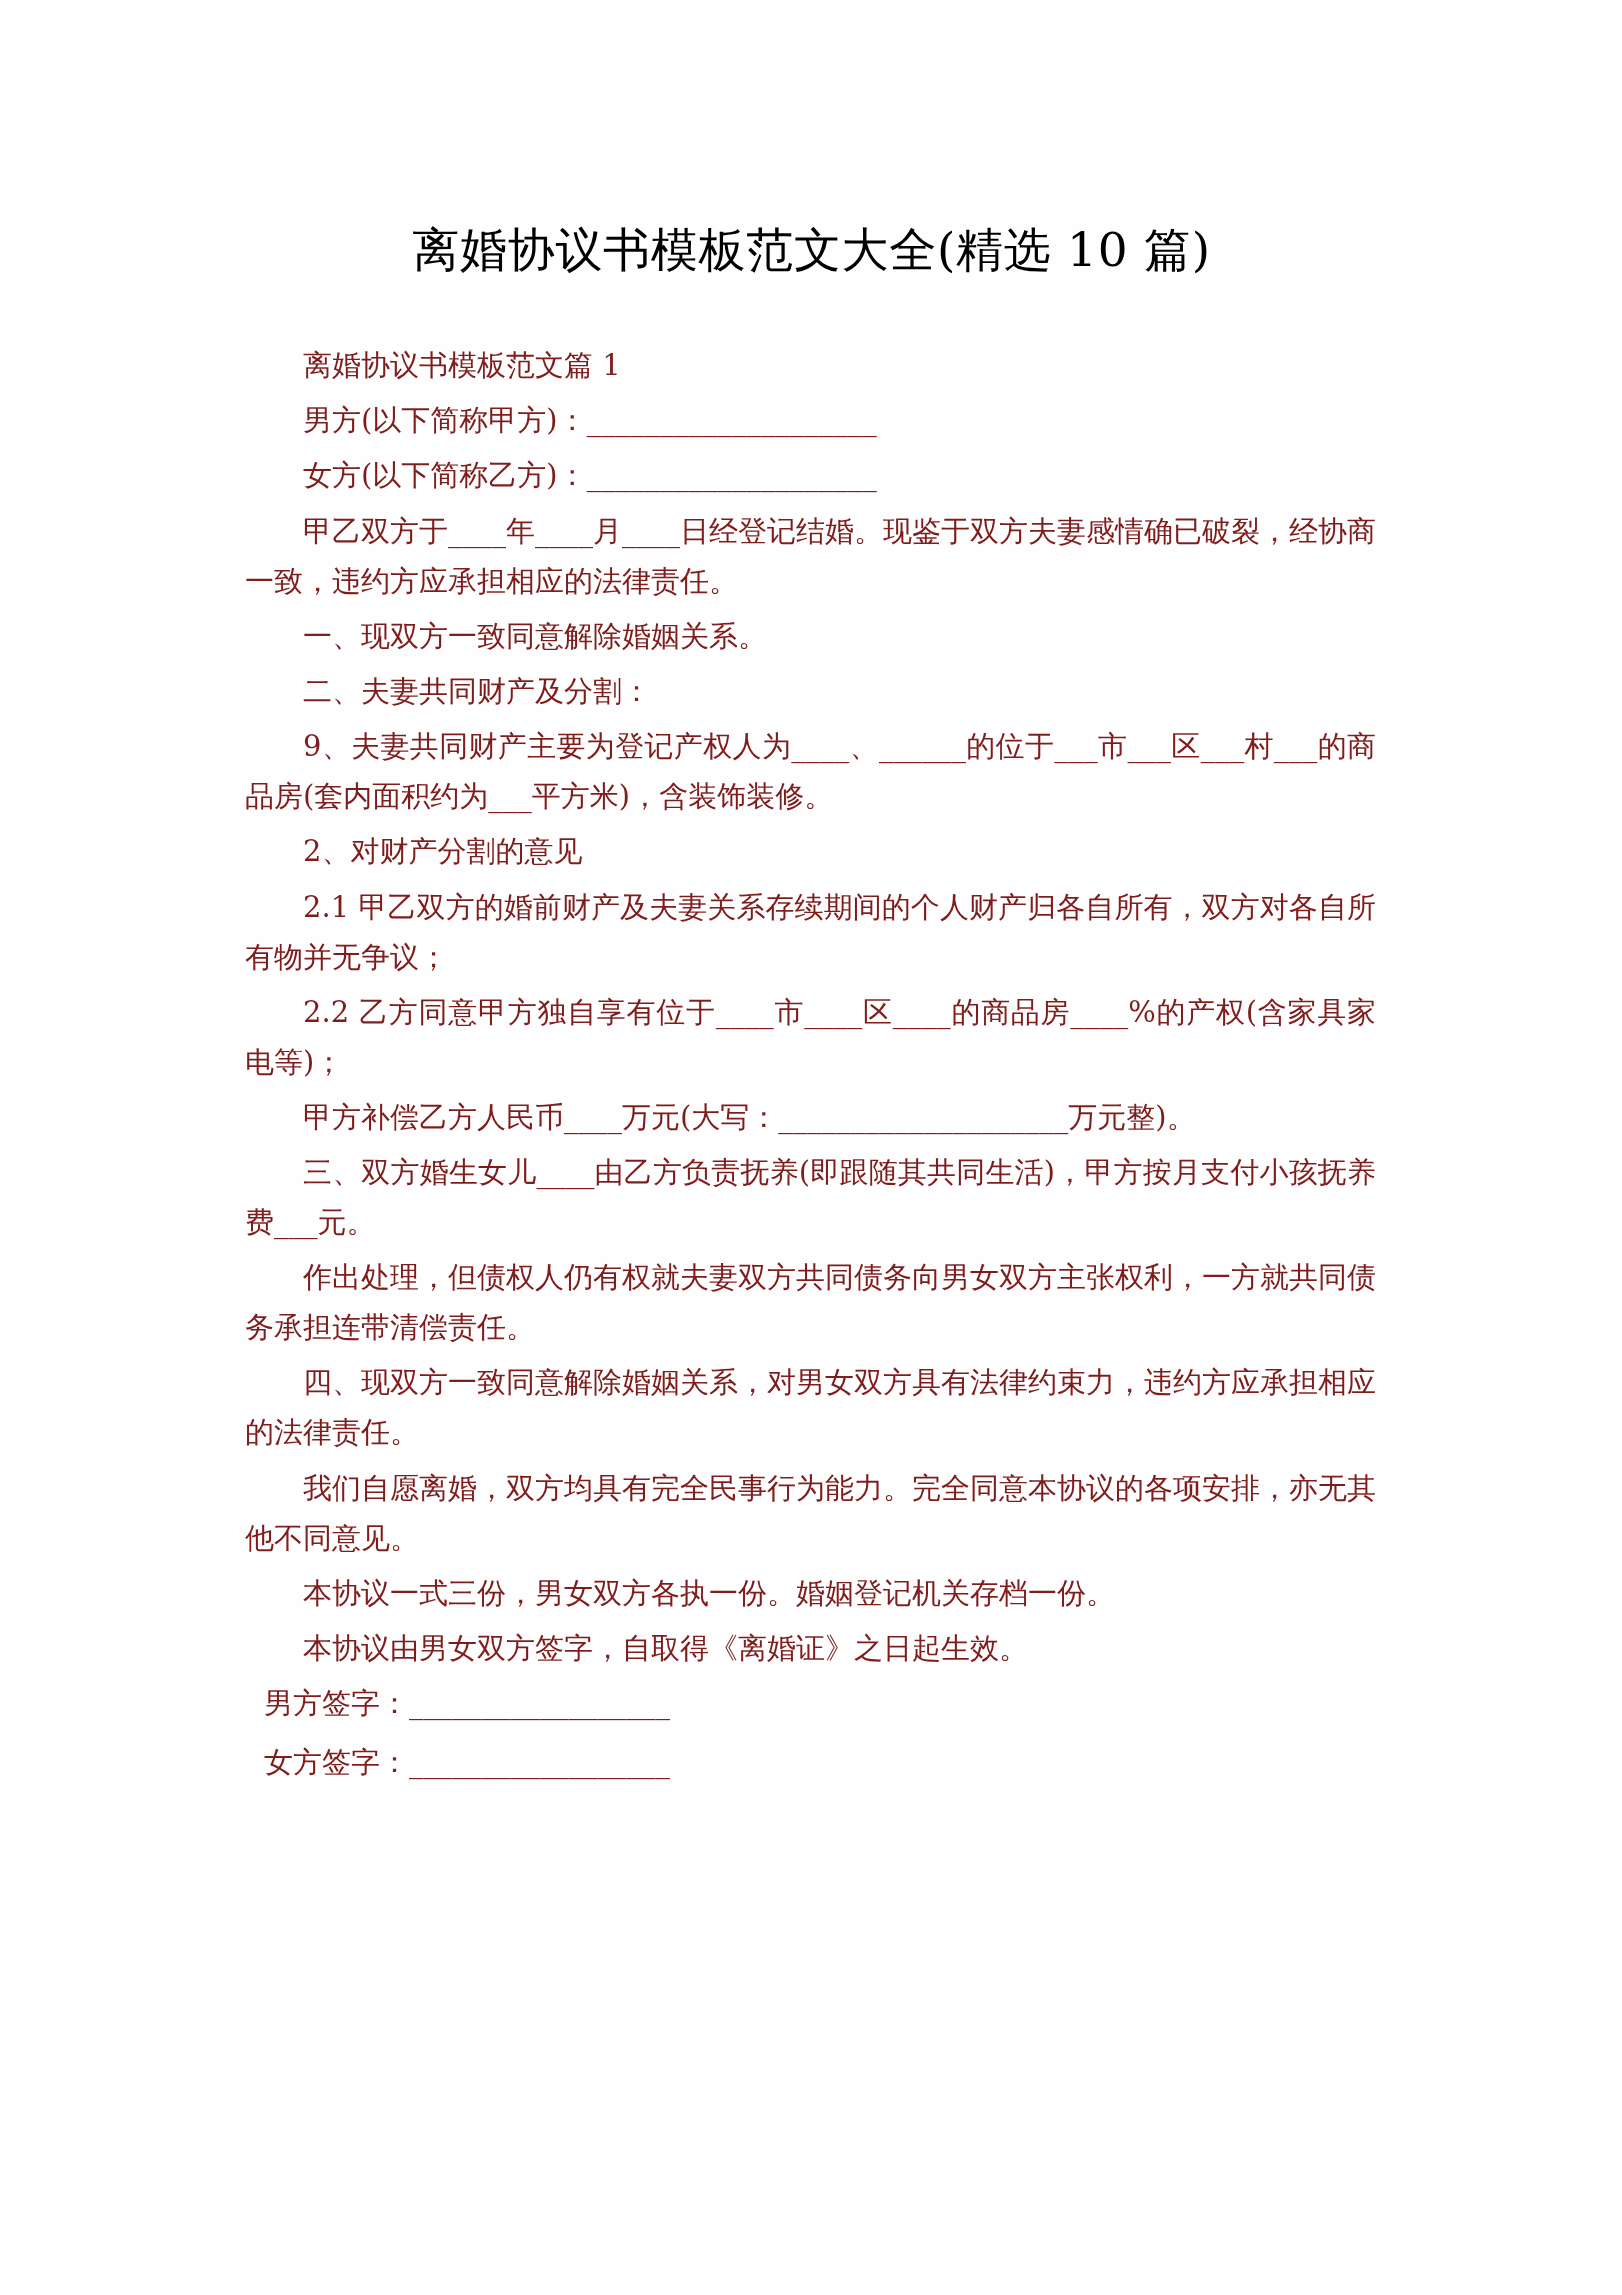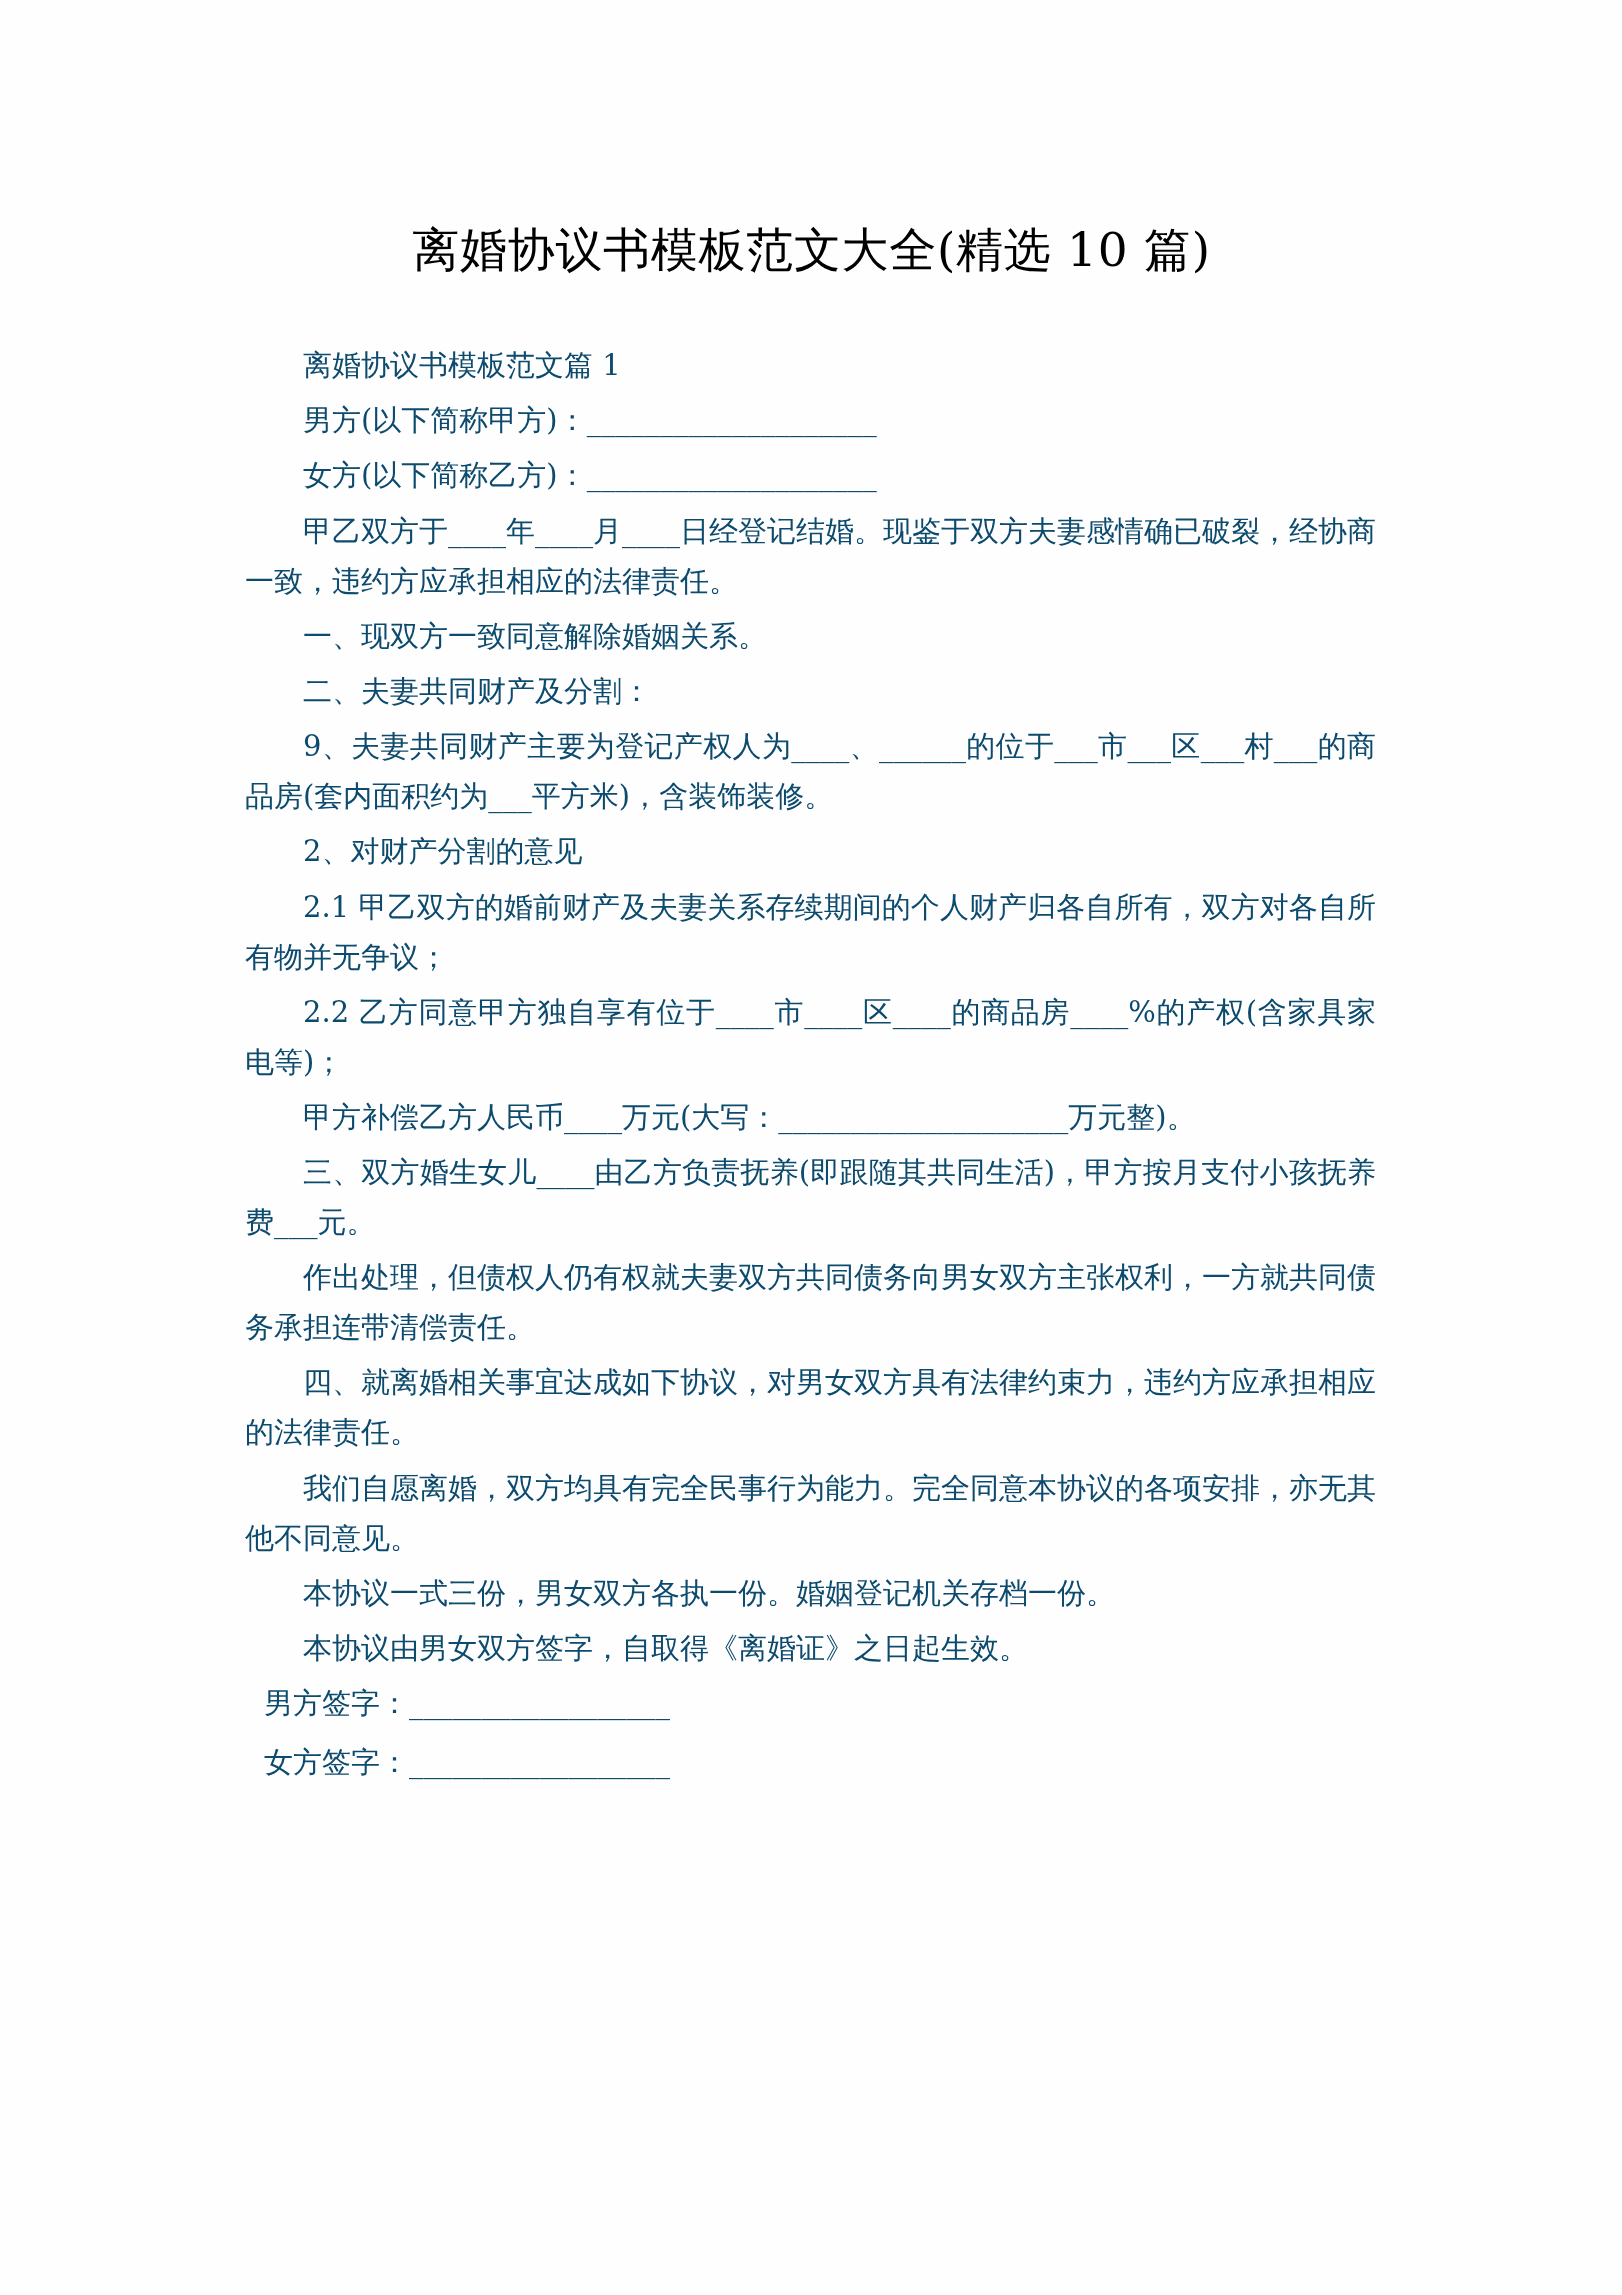--- a/index.html
+++ b/index.html
@@ -35,21 +35,21 @@
     position: absolute;
     left: 245px;
     top: 340px;
     width: 1131px;
   }
   p.para {
     margin: 0 0 0 0;
     padding: 0;
     font-size: 29px;
     line-height: 50px;
-    color: #0c4a6e;
+    color: #7f1d1d;
     text-align: justify;
     text-justify: inter-character;
     text-indent: 58px;
     font-family: "DejaVu Serif", "Liberation Serif", serif;
     white-space: normal;
     word-break: break-all;
   }
   p.para.noindent {
     text-indent: 0;
     margin-left: 19px;
@@ -99,21 +99,21 @@
 
     <p class="para">甲方补偿乙方人民币____万元(大写：____________________万元整)。</p>
     <div class="sp2"></div>
 
     <p class="para">三、双方婚生女儿____由乙方负责抚养(即跟随其共同生活)，甲方按月支付小孩抚养费___元。</p>
     <div class="sp2"></div>
 
     <p class="para">作出处理，但债权人仍有权就夫妻双方共同债务向男女双方主张权利，一方就共同债务承担连带清偿责任。</p>
     <div class="sp2"></div>
 
-    <p class="para">四、就离婚相关事宜达成如下协议，对男女双方具有法律约束力，违约方应承担相应的法律责任。</p>
+    <p class="para">四、现双方一致同意解除婚姻关系，对男女双方具有法律约束力，违约方应承担相应的法律责任。</p>
     <div class="sp2"></div>
 
     <p class="para">我们自愿离婚，双方均具有完全民事行为能力。完全同意本协议的各项安排，亦无其他不同意见。</p>
     <div class="sp2"></div>
 
     <p class="para">本协议一式三份，男女双方各执一份。婚姻登记机关存档一份。</p>
     <div class="sp2"></div>
 
     <p class="para">本协议由男女双方签字，自取得《离婚证》之日起生效。</p>
     <div class="sp2"></div>

